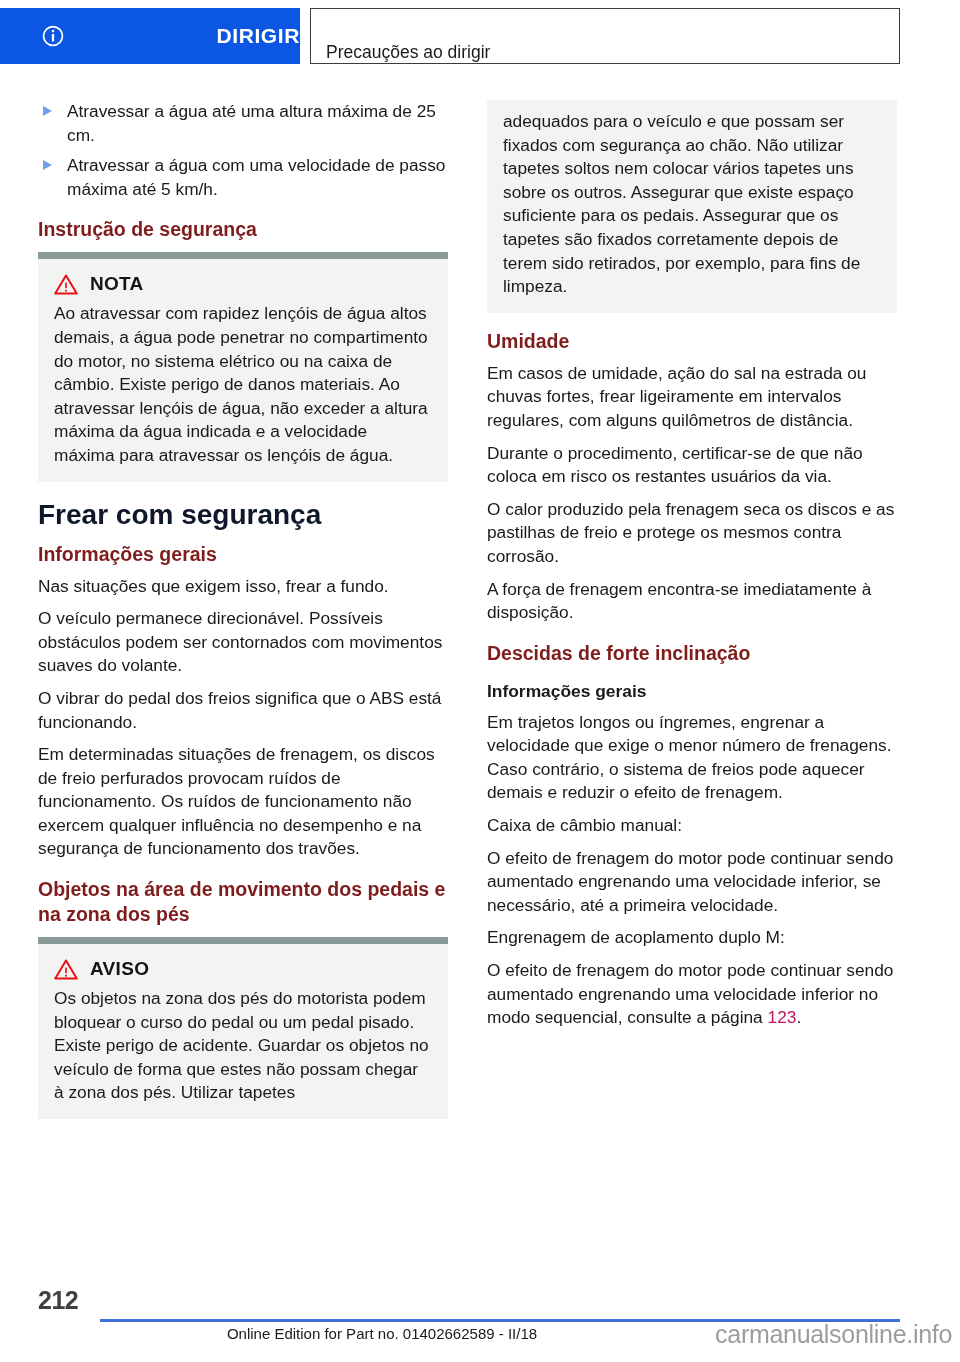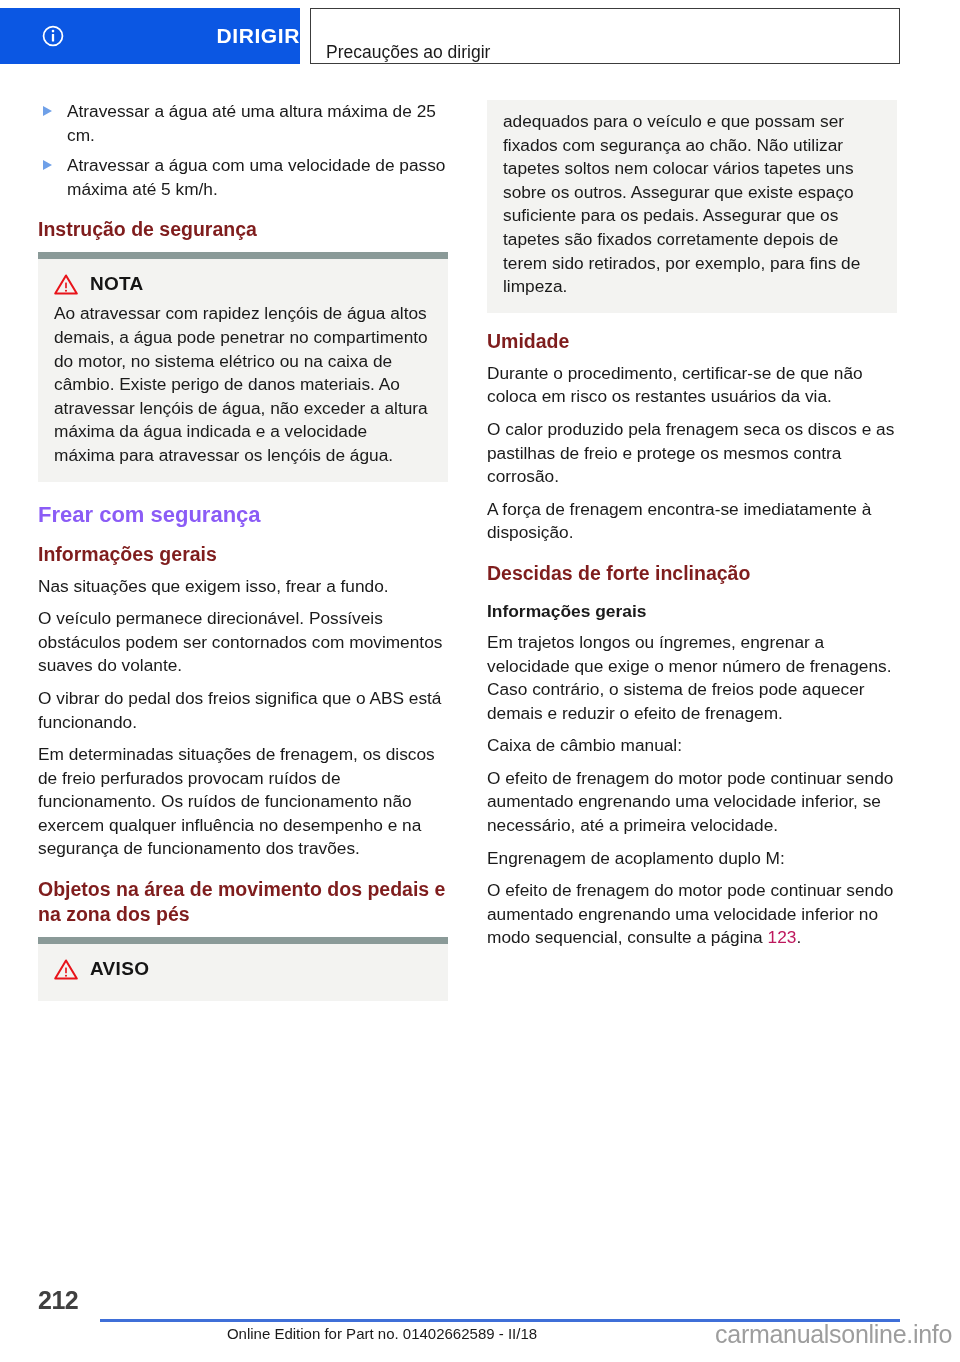--- a/index.html
+++ b/index.html
@@ -80,23 +80,23 @@
 
   
   p.body-text {
     margin: 0 0 9px 0;
     font-size: 17.3px;
     line-height: 23.6px;
     color: #1a1a1a;
   }
   h1.h-major {
     margin: 19px 0 14px 0;
-    font-size: 22px;
-    font-weight: bold;
-    color: #8b5cf6;
+    font-size: 28px;
+    font-weight: bold;
+    color: #0f172a;
     line-height: 27px;
   }
   h2.h-minor {
     margin: 16px 0 8px 0;
     font-size: 19.5px;
     font-weight: bold;
     color: #7f1d1d;
     line-height: 25px;
   }
   h2.h-minor.first { margin-top: 4px; }
@@ -279,35 +279,37 @@
     <div class="callout-bar"></div>
     <div class="callout-body">
       <div class="callout-title-row">
         <svg class="warn-icon" viewBox="0 0 26 23">
           <path d="M13 1.6 L24.8 21.4 L1.2 21.4 Z" fill="none" stroke="#e8131a" stroke-width="2.2" stroke-linejoin="round"></path>
           <rect x="12.1" y="9.2" width="1.8" height="6.5" rx="0.5" fill="#e8131a"></rect>
           <circle cx="13" cy="18.3" r="1.15" fill="#e8131a"></circle>
         </svg>
         <span class="callout-title">AVISO</span>
       </div>
+      <p>Os objetos na zona dos pés do motorista podem bloquear o curso do pedal ou um pedal pisado. Existe perigo de acidente. Guardar os objetos no veículo de forma que estes não possam chegar à zona dos pés. Utilizar tapetes</p>
     </div>
   </div>
 
 </div>
 
 <div class="col col-right">
 
   <div class="callout" style="margin-top:0;">
     <div class="callout-body cont">
       <p>adequados para o veículo e que possam ser fixados com segurança ao chão. Não utilizar tapetes soltos nem colocar vários tapetes uns sobre os outros. Assegurar que existe espaço suficiente para os pedais. Assegurar que os tapetes são fixados corretamente depois de terem sido retirados, por exemplo, para fins de limpeza.</p>
     </div>
   </div>
 
   <h2 class="h-minor">Umidade</h2>
 
+  <p class="body-text">Em casos de umidade, ação do sal na estrada ou chuvas fortes, frear ligeiramente em intervalos regulares, com alguns quilômetros de distância.</p>
   <p class="body-text">Durante o procedimento, certificar-se de que não coloca em risco os restantes usuários da via.</p>
   <p class="body-text">O calor produzido pela frenagem seca os discos e as pastilhas de freio e protege os mesmos contra corrosão.</p>
   <p class="body-text">A força de frenagem encontra-se imediatamente à disposição.</p>
 
   <h2 class="h-minor">Descidas de forte inclinação</h2>
 
   <h3 class="h-sub">Informações gerais</h3>
 
   <p class="body-text">Em trajetos longos ou íngremes, engrenar a velocidade que exige o menor número de frenagens. Caso contrário, o sistema de freios pode aquecer demais e reduzir o efeito de frenagem.</p>
   <p class="body-text">Caixa de câmbio manual:</p>

